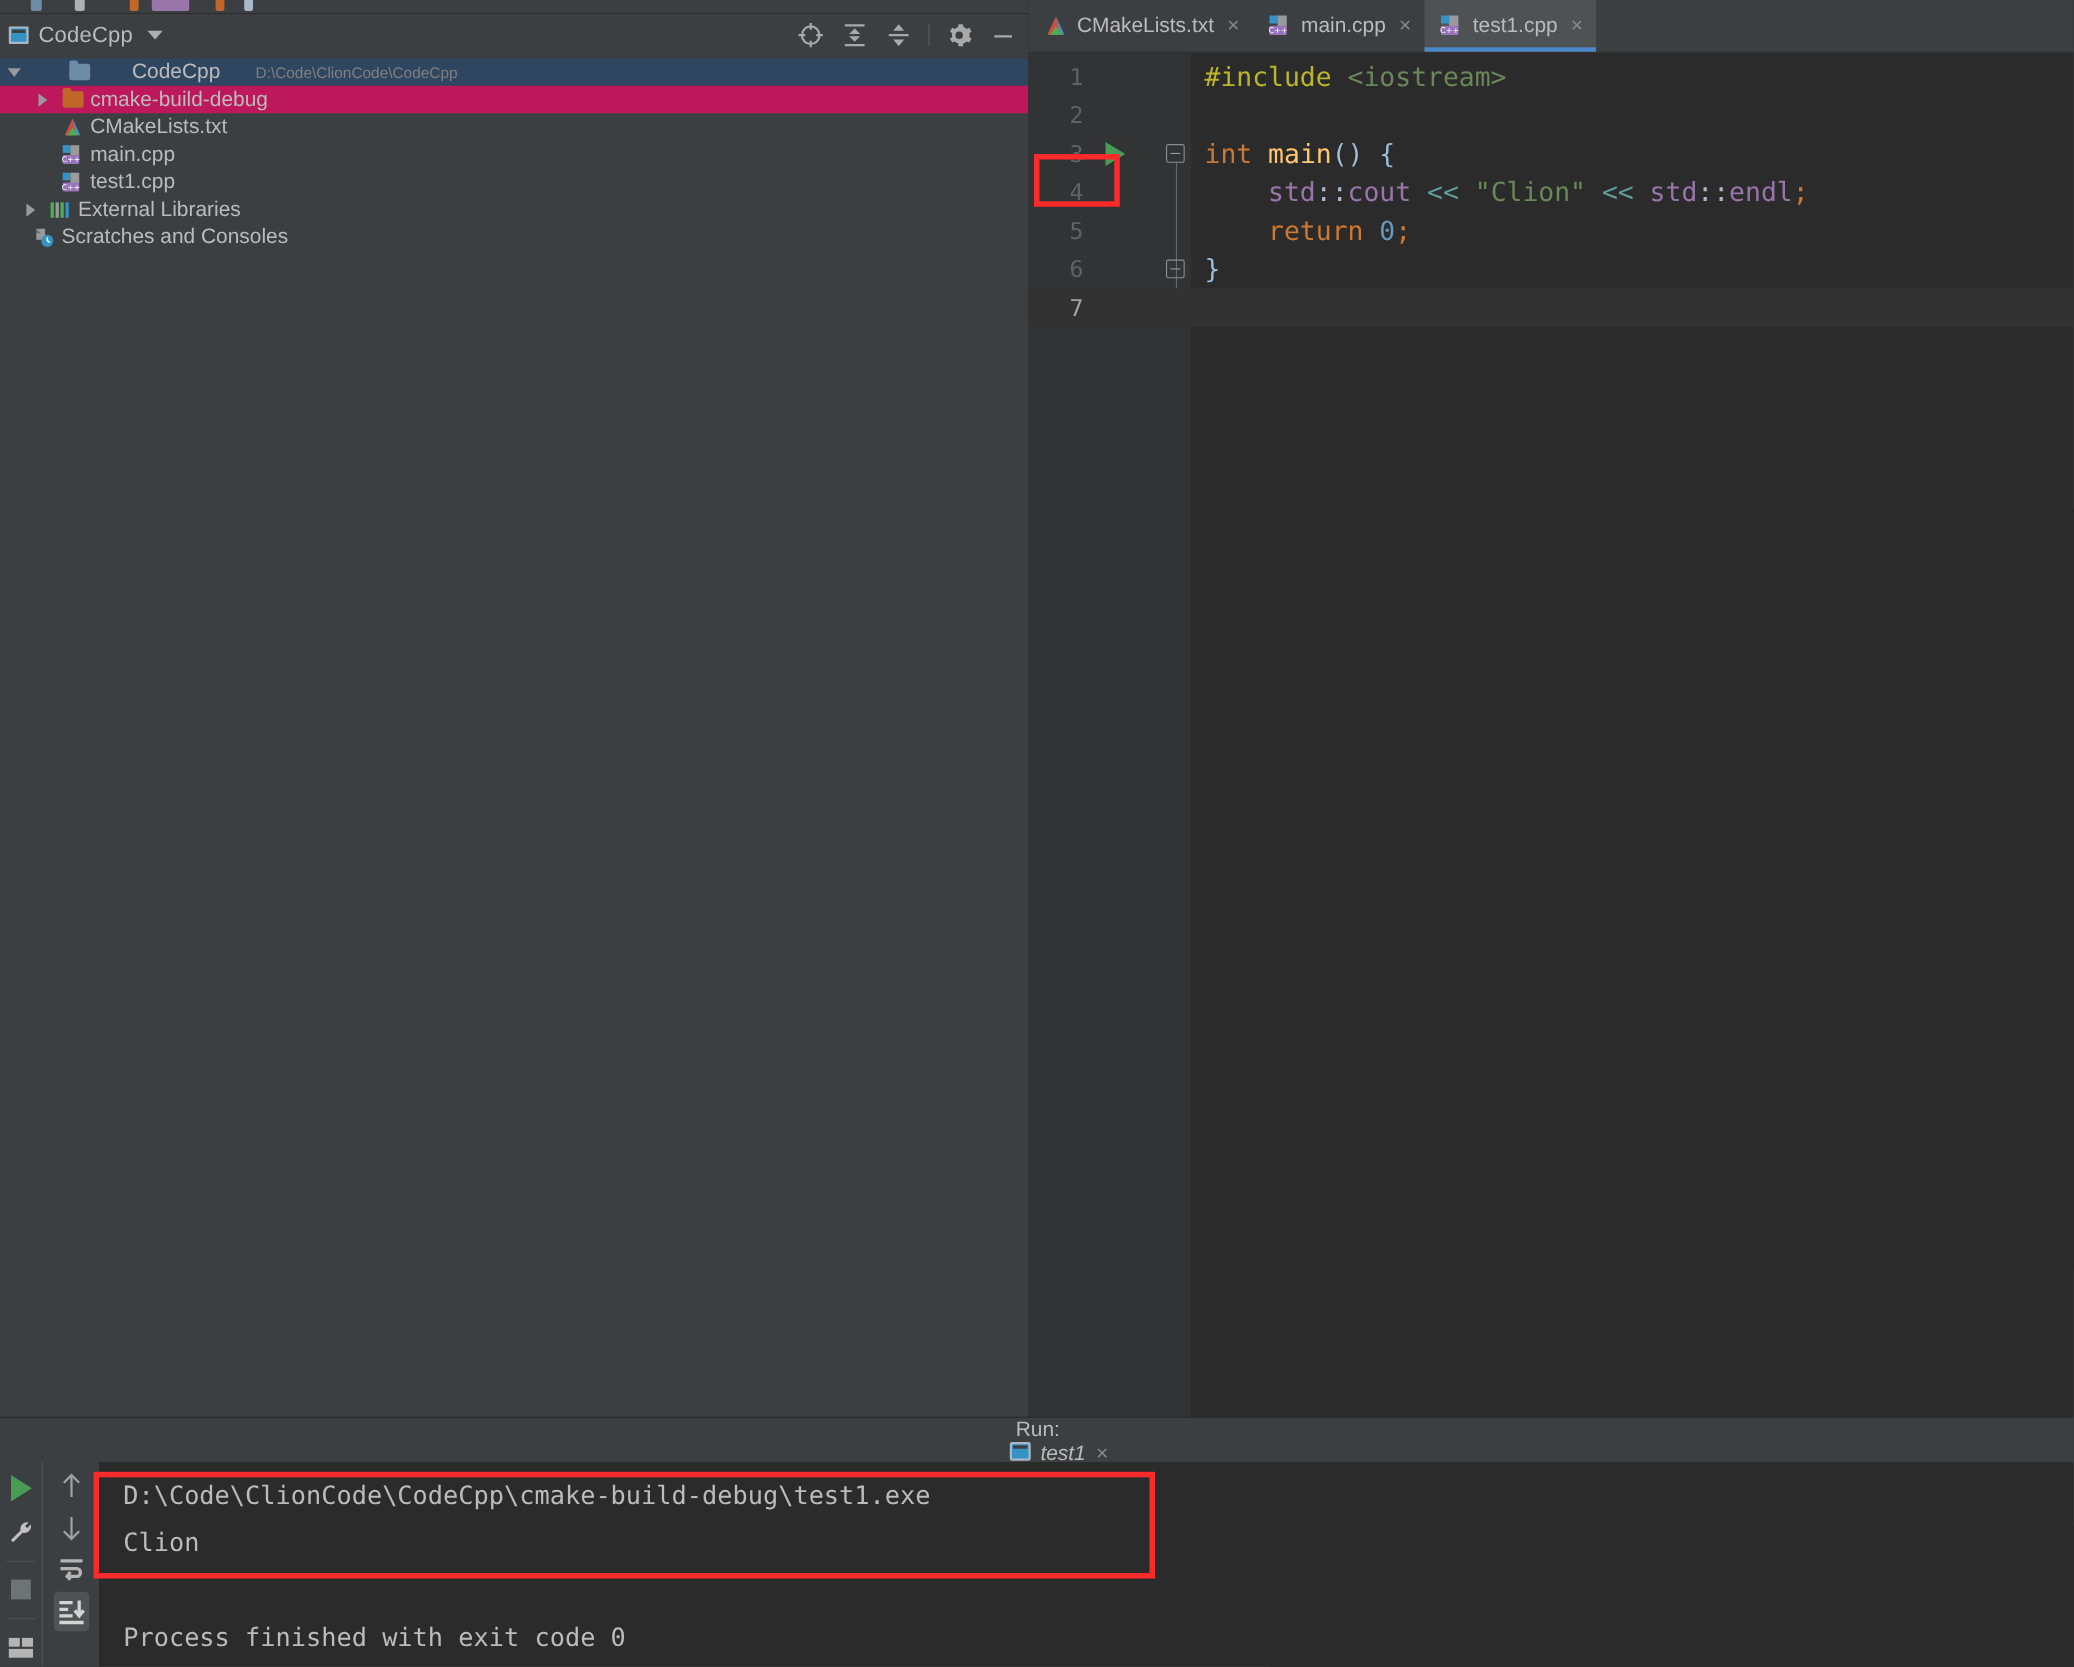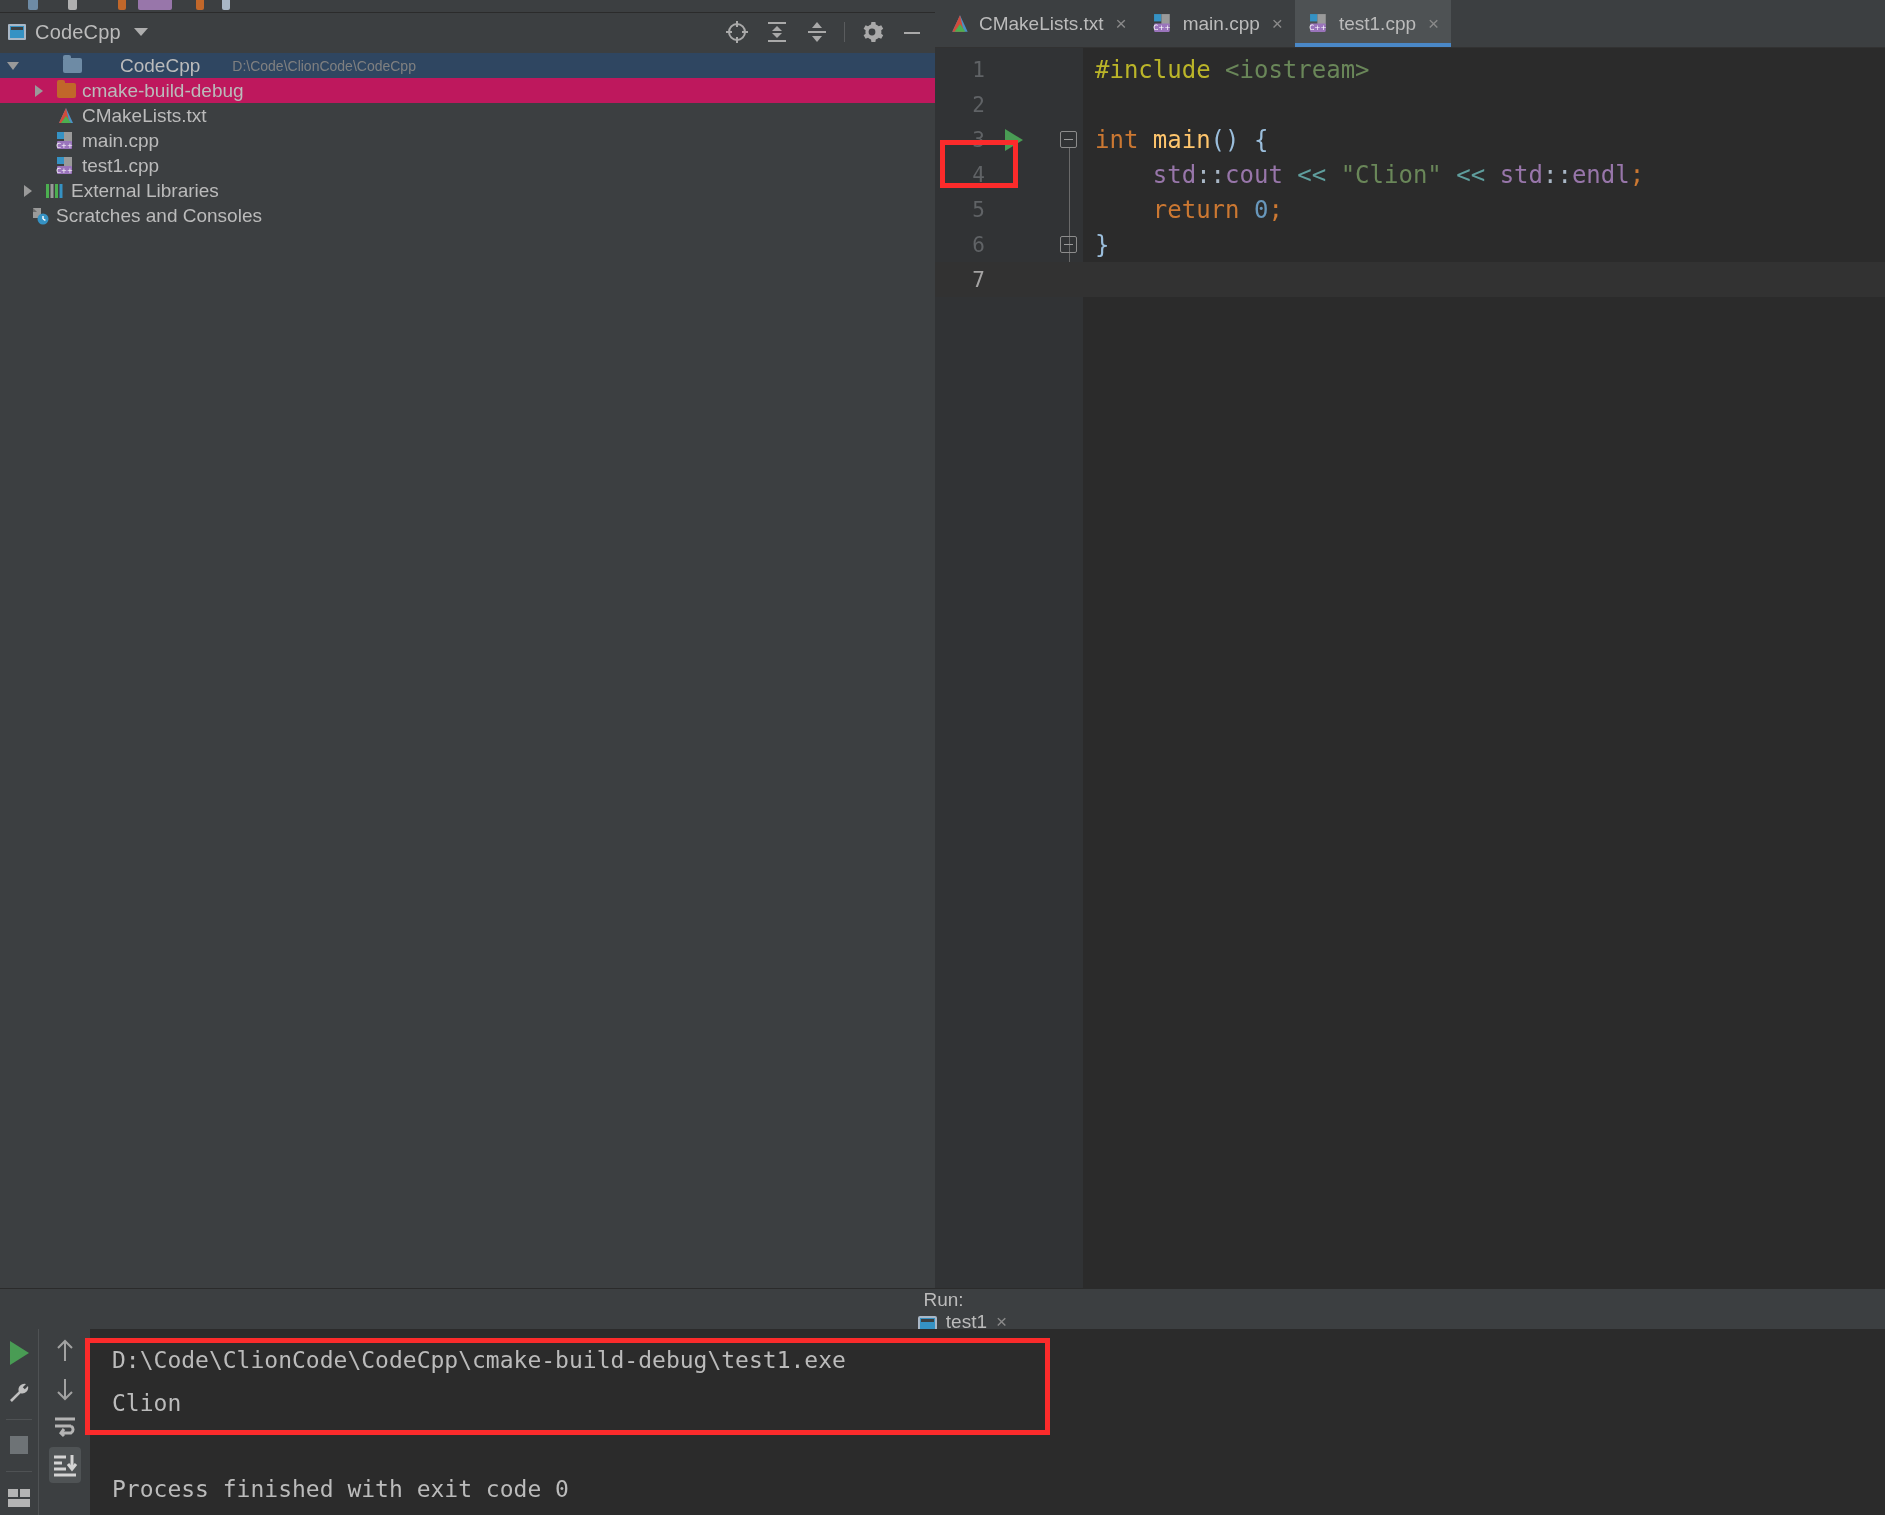--- a/index.html
+++ b/index.html
@@ -145,22 +145,22 @@
   }
 
   
   .run-panel {
     position: absolute; left: 0; top: 1288px; width: 1885px; height: 227px;
     background: #3c3f41; border-top: 1px solid #2b2b2b;
   }
   .run-head { height: 40px; display:flex; align-items:center; position:relative;flex-direction:column; }
   .run-label { color:#bbbbbb; font-size:19px; padding-left: 2px; }
   .run-tab {
-    margin-left: 40px; display:flex; align-items:flex-end; gap:9px; height:40px;
-    position:relative; color:#bbbbbb; font-size:19px;
+    margin-left: 40px; display:flex; align-items:flex-start; gap:9px; height:40px;
+    position:relative; color:#bbbbbb; font-size:19px;font-style:italic;
   }
   .run-tab::after{content:"";position:absolute;left:-8px;right:0;bottom:0;height:4px;background:#6e7376;}
   .ic-run-tab{width:19px;height:17px;border:2px solid #a9b7c6;border-radius:2px;background:#3592c4;position:relative;}
   .ic-run-tab::after{content:"";position:absolute;left:1px;right:1px;top:1px;height:3px;background:#3c3f41;}
 
   .run-body { display:flex; height: 187px; }
   .run-side {
     width: 38px; background:#3c3f41; padding-top: 6px;
     display:flex; flex-direction:column; align-items:center; gap:4px;
   }

